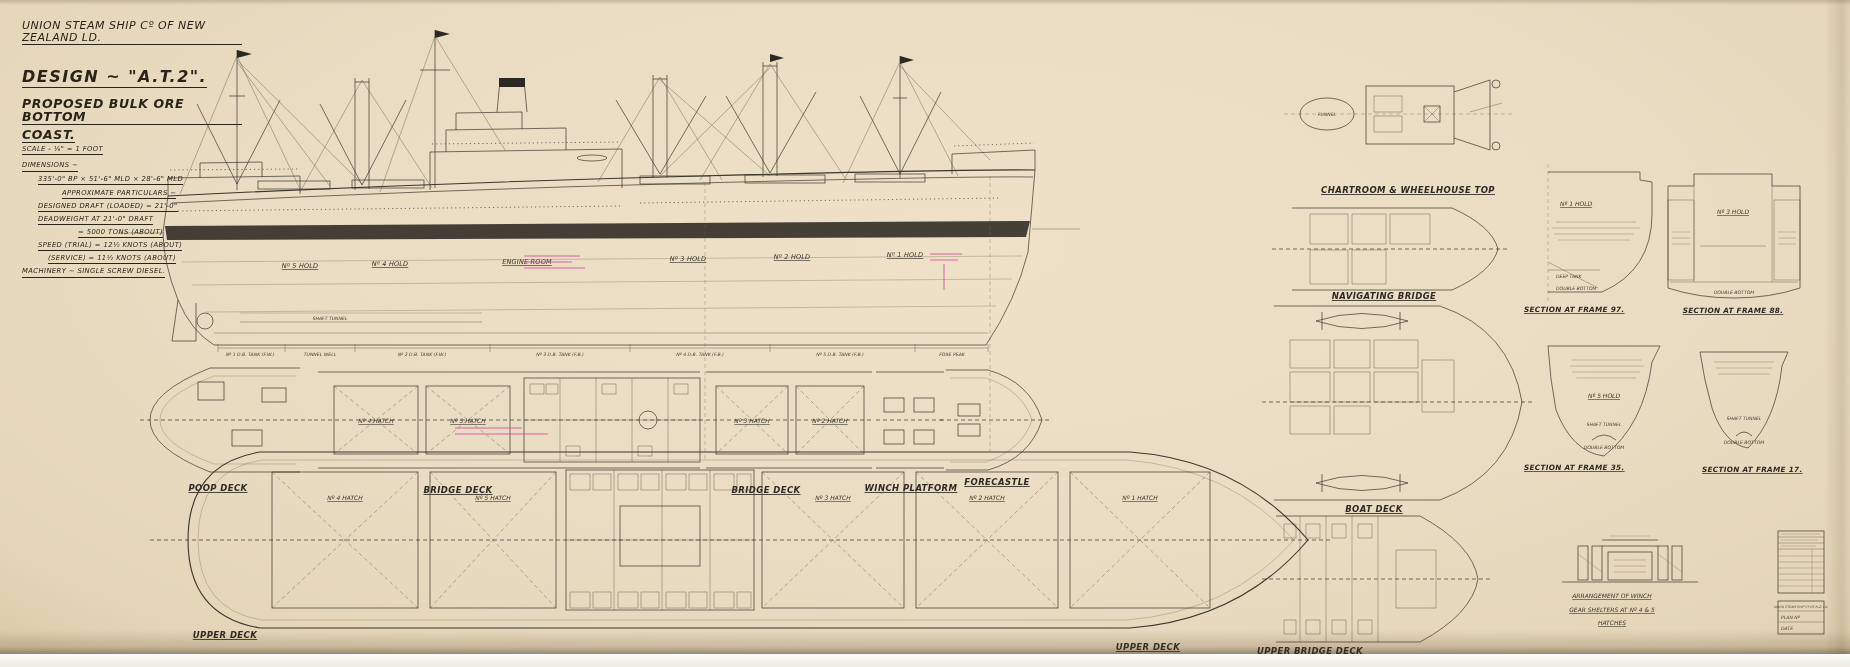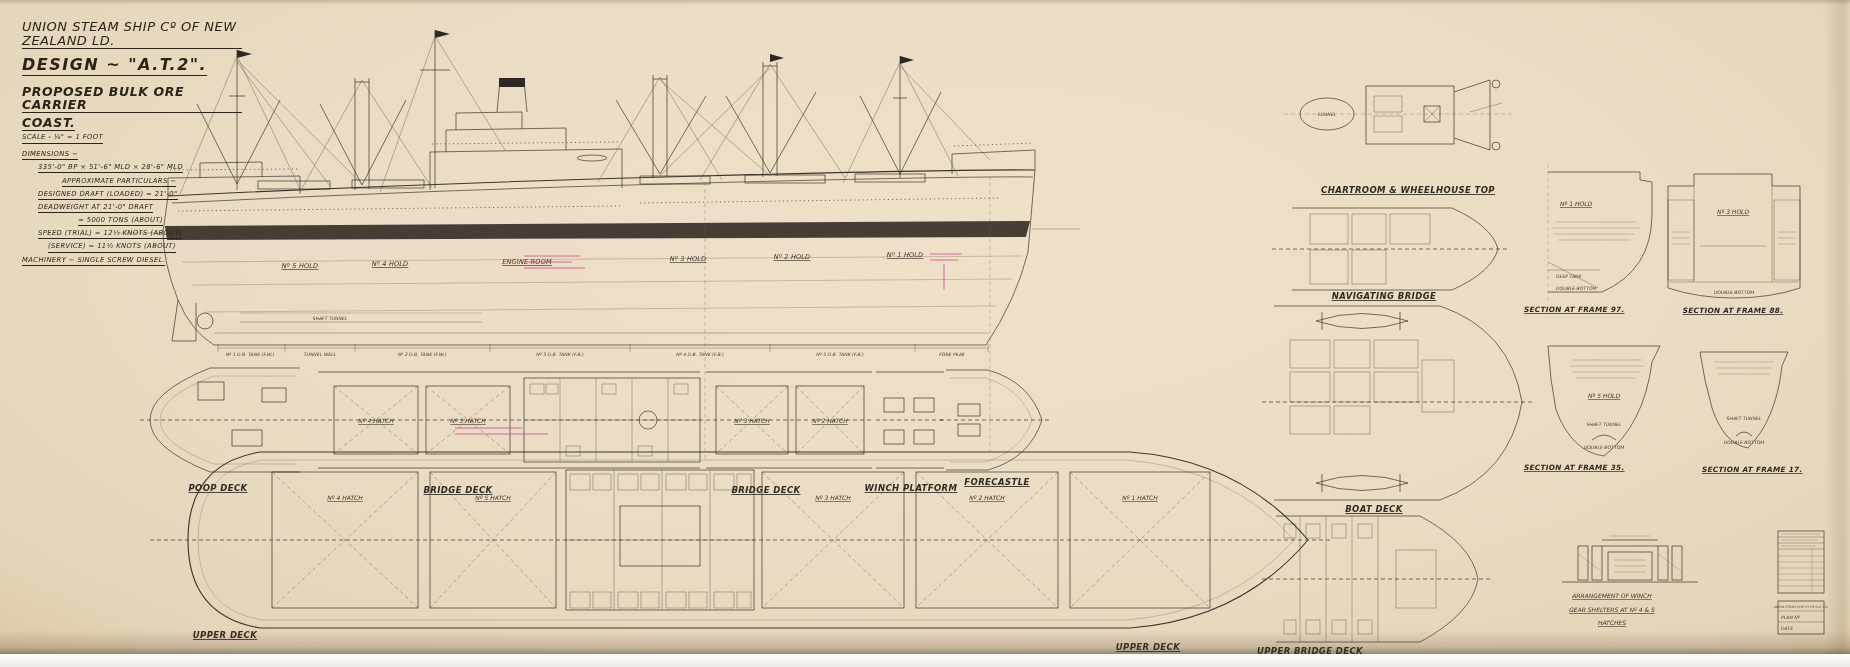--- a/index.html
+++ b/index.html
@@ -15,21 +15,21 @@
   .redge{position:absolute;top:0;bottom:13px;right:0;width:26px;
          background:linear-gradient(to right, rgba(0,0,0,0), rgba(100,80,50,.16) 70%, rgba(100,80,50,.04));}
   .tedge{position:absolute;top:0;left:0;right:0;height:5px;
          background:linear-gradient(rgba(90,70,40,.25), rgba(0,0,0,0));}
   svg{position:absolute;left:0;top:0;}
 
   
   .tb{position:absolute;left:22px;top:20px;width:220px;color:#2a2418;font-style:italic;}
   .tb div{line-height:1.05;}
   .u{border-bottom:1px solid #2b2519;display:inline-block;padding-bottom:1px;}
-  .tb-company{font-size:13px;letter-spacing:.5px;margin-bottom:8px;}
+  .tb-company{font-size:11px;letter-spacing:.5px;margin-bottom:24px;}
   .tb-design{font-size:16px;font-weight:bold;letter-spacing:1.5px;margin-bottom:9px;}
   .tb-sub{font-size:12.5px;font-weight:bold;letter-spacing:.6px;margin-bottom:3px;}
   .tb-main{font-size:14.5px;font-weight:bold;letter-spacing:1px;margin:8px 0 7px 0;}
   .tb-s{font-size:6.8px;letter-spacing:.4px;margin-bottom:4px;}
   .ind1{margin-left:16px;} .ind2{margin-left:56px;} .ind3{margin-left:26px;}
 
   
   .i{stroke:#3b352c;fill:none;stroke-width:.7;}
   .i1{stroke:#3b352c;fill:none;stroke-width:1.1;}
   .f{stroke:#554c3d;fill:none;stroke-width:.4;}
@@ -518,21 +518,21 @@
       <line class="f" x1="1778" y1="622" x2="1824" y2="622"></line>
       <text class="micro" x="1801" y="608" text-anchor="middle">UNION STEAM SHIP Cº OF N.Z. LD.</text>
       <text class="tiny" x="1781" y="619">PLAN Nº</text>
       <text class="tiny" x="1781" y="630">DATE</text>
     </g>
   </svg>
 
   <div class="tb">
     <div class="tb-company"><span class="u">UNION STEAM SHIP Cº OF NEW ZEALAND LD.</span></div>
     <div class="tb-design"><span class="u">DESIGN ~ "A.T.2".</span></div>
-    <div class="tb-sub"><span class="u">PROPOSED BULK ORE CARRIER</span></div>
+    <div class="tb-sub"><span class="u">PROPOSED BULK ORE BOTTOM</span></div>
     <div class="tb-sub"><span class="u">COAST.</span></div>
     <div class="tb-s"><span class="u">SCALE - ⅛" = 1 FOOT</span></div>
     <div class="tb-s" style="margin-top:7px;"><span class="u">DIMENSIONS ~</span></div>
     <div class="tb-s ind1"><span class="u">335'-0" BP × 51'-6" MLD × 28'-6" MLD</span></div>
     <div class="tb-s" style="margin-top:5px;margin-left:40px;"><span class="u">APPROXIMATE PARTICULARS ~</span></div>
     <div class="tb-s ind1"><span class="u">DESIGNED DRAFT (LOADED) = 21'-0"</span></div>
     <div class="tb-s ind1"><span class="u">DEADWEIGHT AT 21'-0" DRAFT</span></div>
     <div class="tb-s ind2"><span class="u">= 5000 TONS (ABOUT)</span></div>
     <div class="tb-s ind1"><span class="u">SPEED (TRIAL) = 12½ KNOTS (ABOUT)</span></div>
     <div class="tb-s ind3"><span class="u">(SERVICE) = 11½ KNOTS (ABOUT)</span></div>

